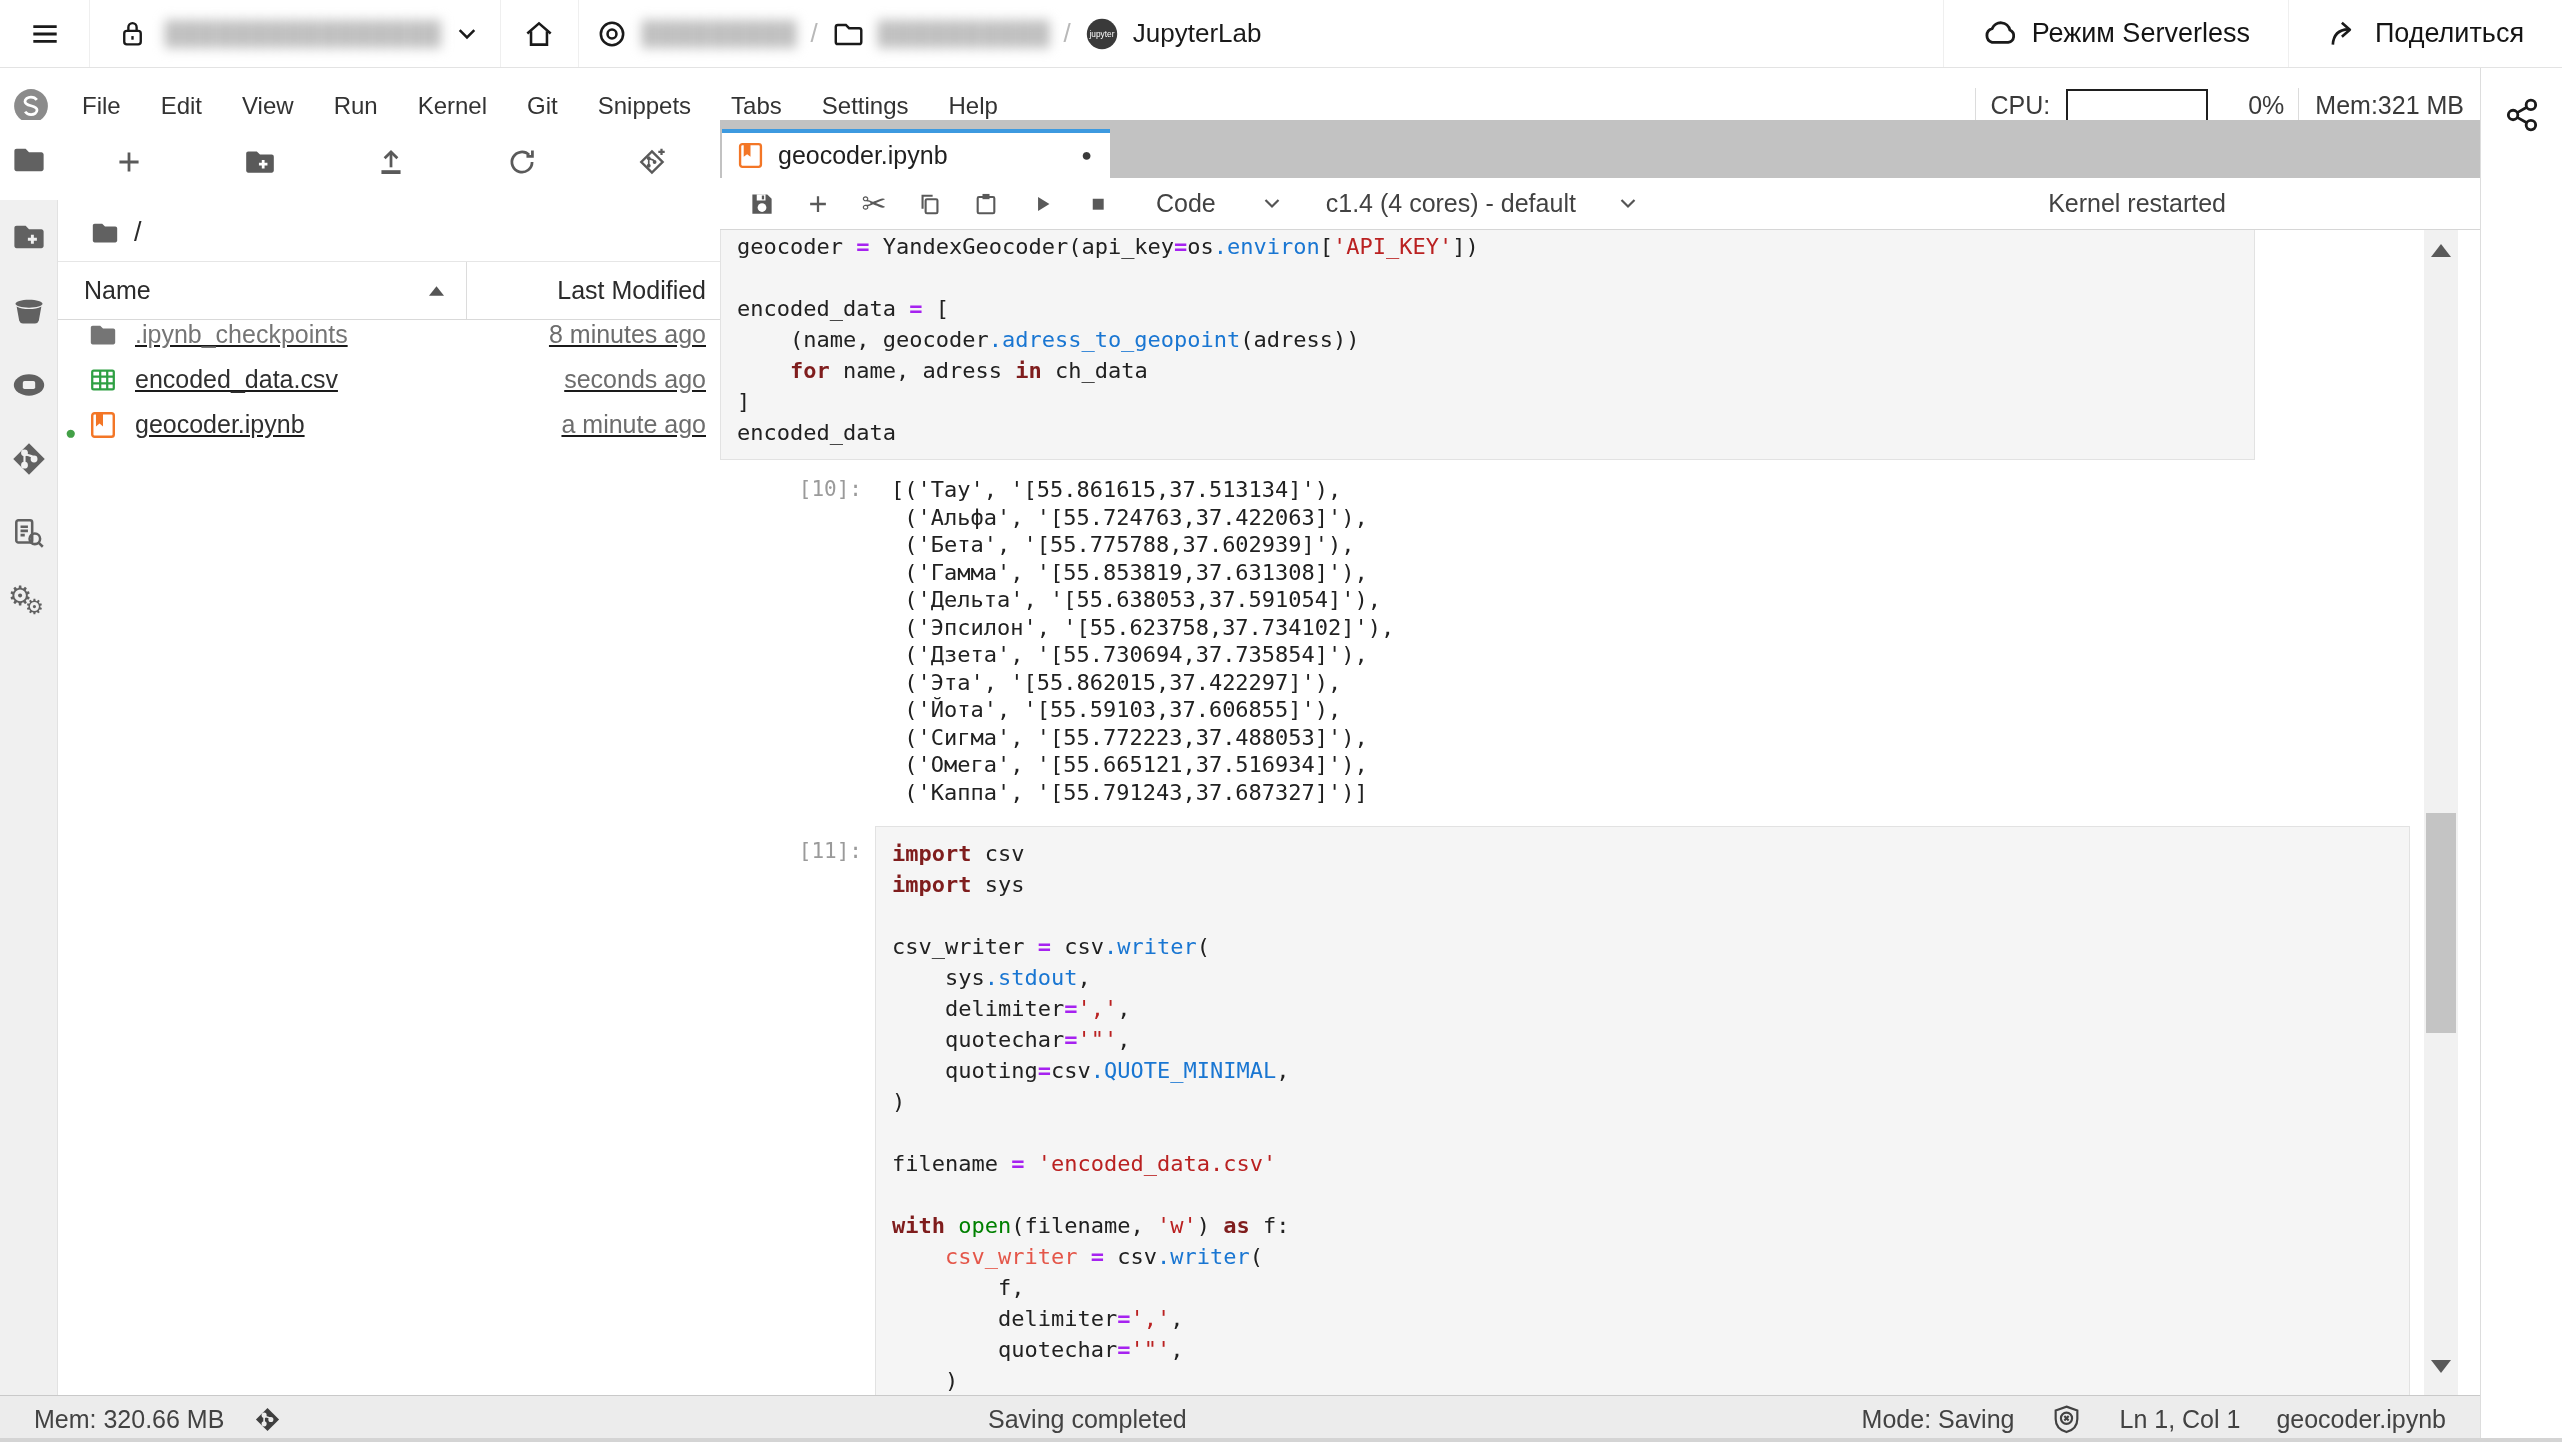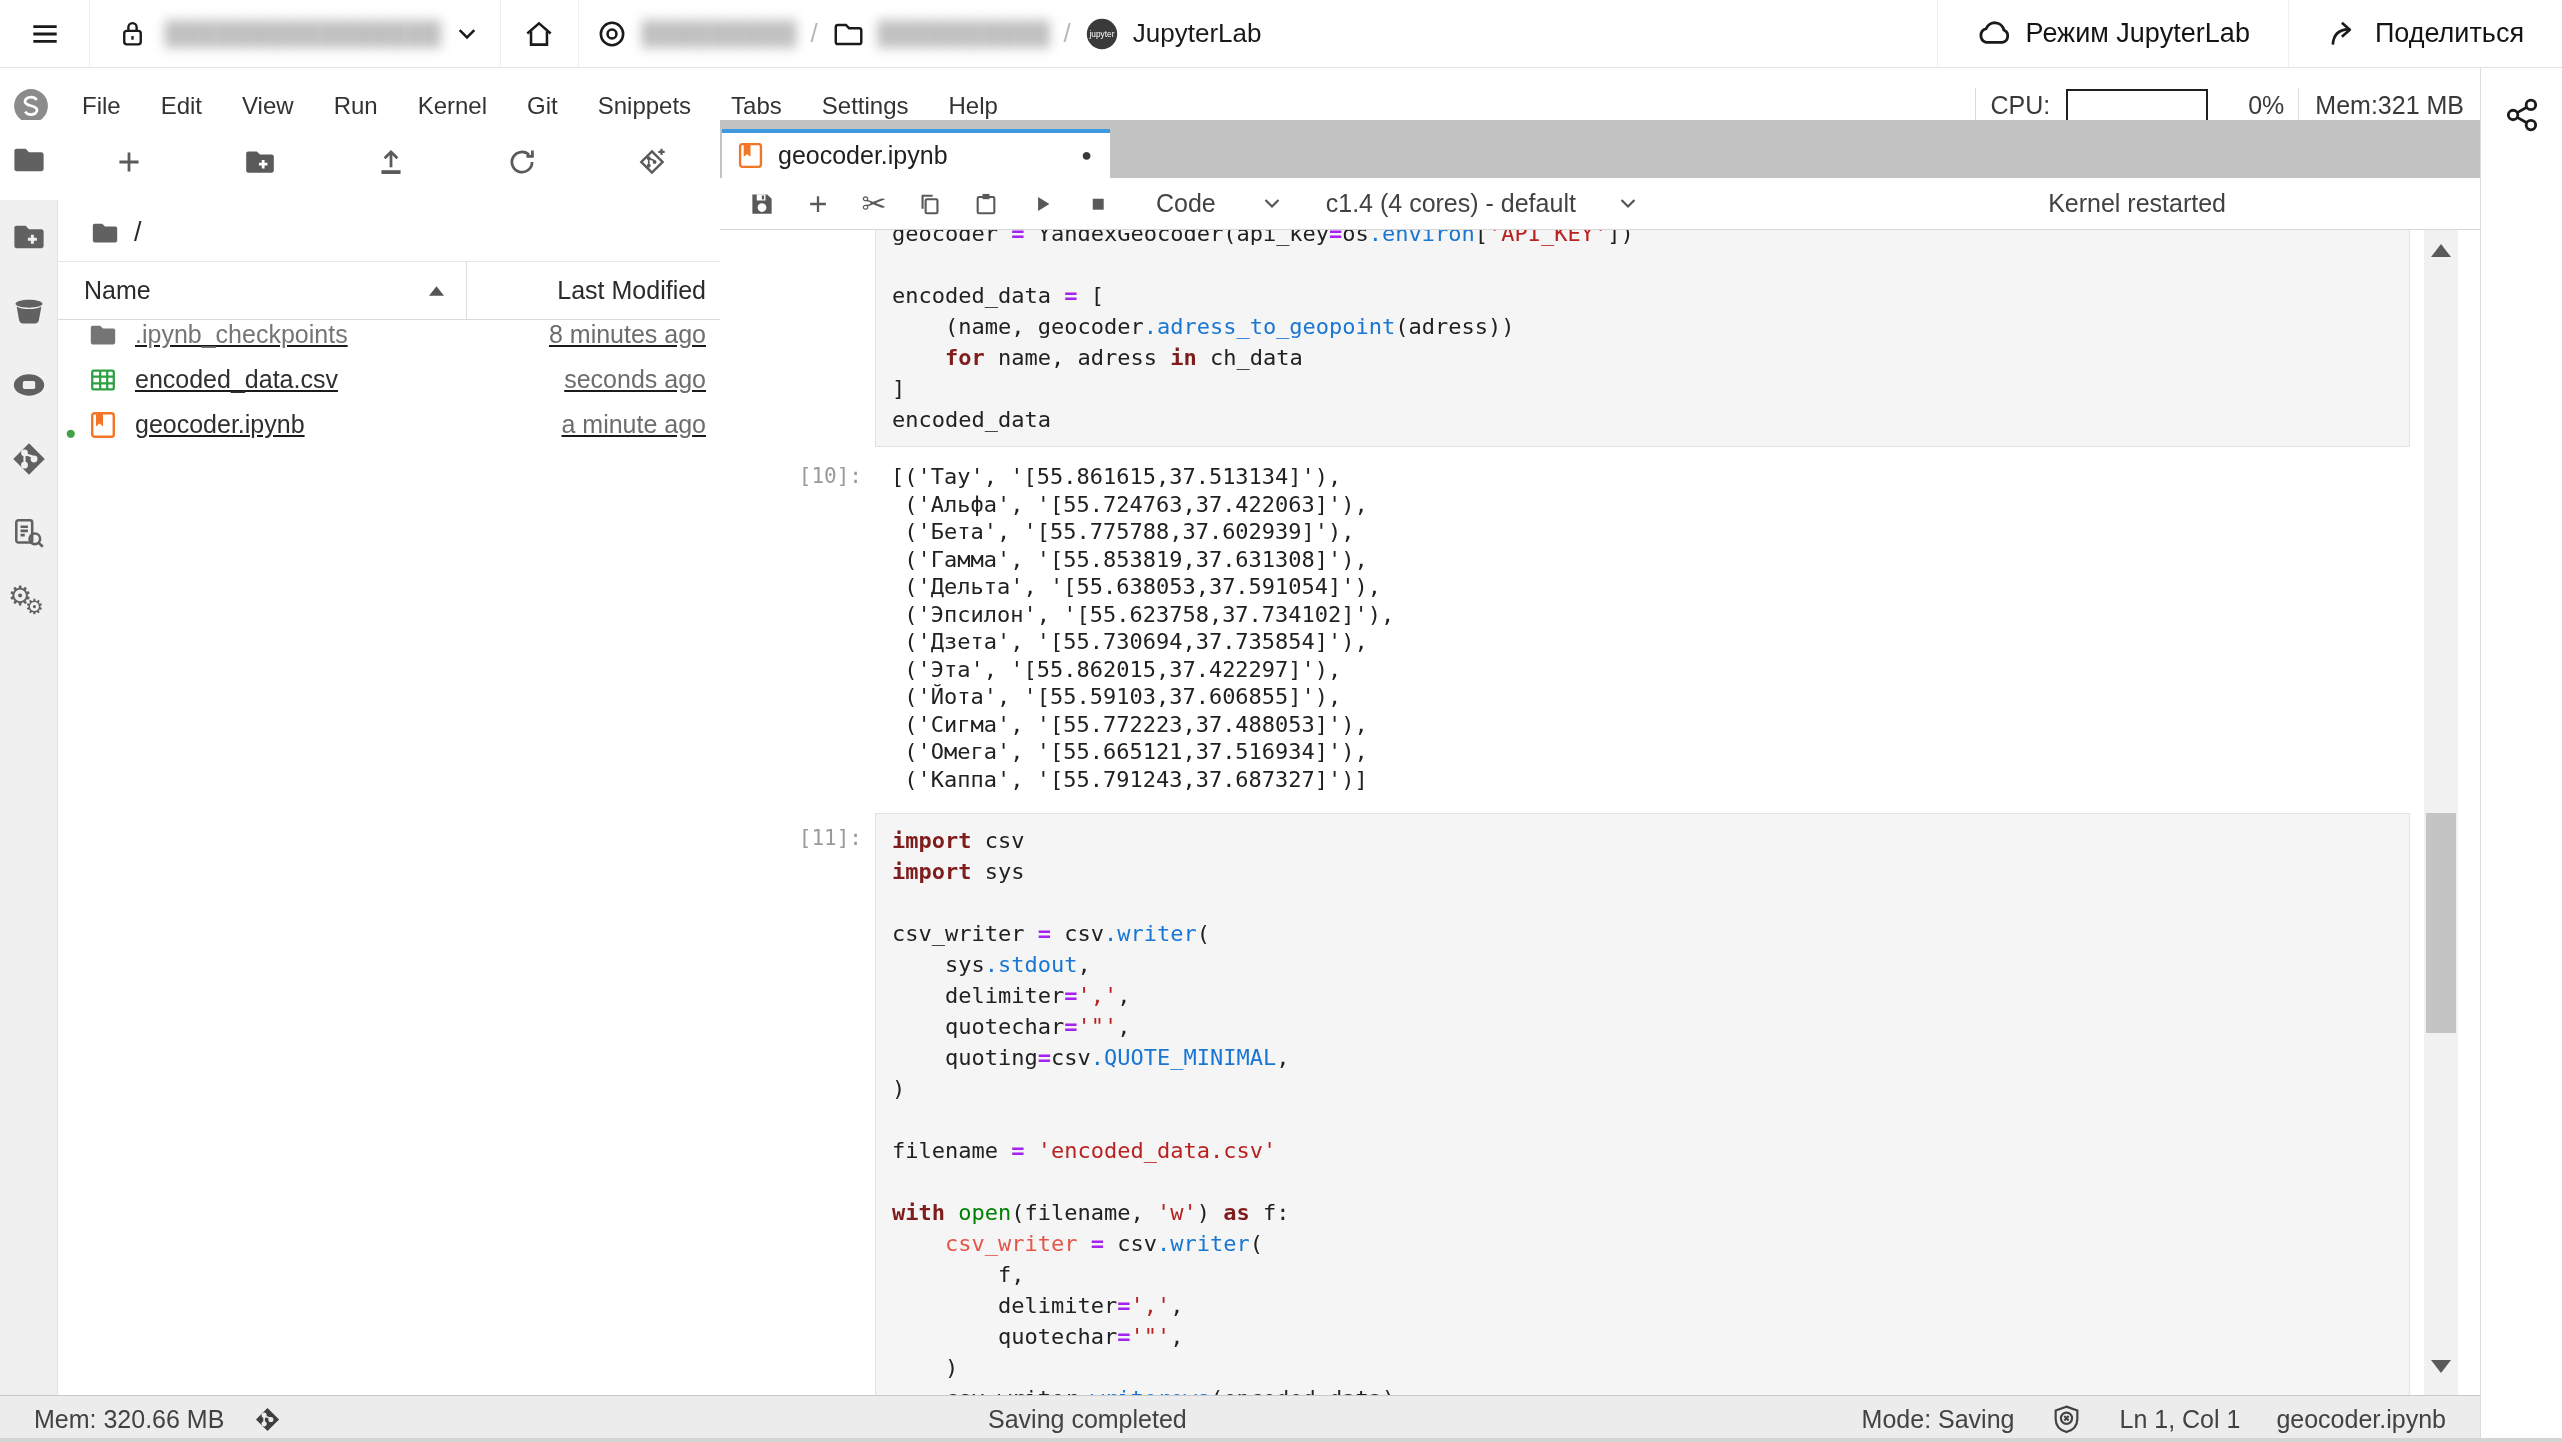--- a/index.html
+++ b/index.html
@@ -73,21 +73,21 @@
     display:flex; align-items:center; padding-left:26px; }
   .nbt-btn { background:none; border:0; cursor:pointer; margin-right:24px; width:32px; height:32px;
     display:flex; align-items:center; justify-content:center; }
   .scissors { font-size:30px; color:#595959; line-height:1; }
   .celltype { margin-left:18px; font-size:25px; color:#424242; display:flex; align-items:center; gap:48px; cursor:pointer; }
   .kernelsel { margin-left:46px; font-size:25px; color:#424242; display:flex; align-items:center; gap:44px; cursor:pointer; }
   .kernel-status { margin-left:auto; margin-right:254px; font-size:25px; color:#424242; }
 
   .nbarea { position:absolute; left:0; top:110px; width:1760px; height:1165px; overflow:hidden; background:#fff; }
   .nb-row { display:flex; margin-top:14px; }
-  .nb-row.first { margin-top:-24px; }
+  .nb-row.first { margin-top:-24px;flex-direction:column; }
   .nb-row.cell2 { margin-top:20px; }
   .nb-prompt { width:155px; flex:none; text-align:right; padding:13px 13px 0 0;
     font-family:"DejaVu Sans Mono", monospace; font-size:21px; color:#9a9a9a; }
   .nb-row.output .nb-prompt { padding-top:3px; }
   .nb-cell { width:1535px; background:#f5f5f5; border:1px solid #e2e2e2; padding:11px 16px;
     font-family:"DejaVu Sans Mono", monospace; font-size:22px; line-height:31px;
     white-space:pre; color:#212121; cursor:text; }
   .nb-out { width:1535px; padding:2px 16px 0; font-family:"DejaVu Sans Mono", monospace;
     font-size:22px; line-height:27.5px; white-space:pre; color:#212121; }
   .cl { height:31px; }
@@ -165,21 +165,21 @@
         <circle cx="16" cy="16" r="13.5" fill="#3a3a3a"></circle>
         <text x="16" y="18.8" font-size="7.4" fill="#fff" text-anchor="middle" font-family="Liberation Sans, sans-serif">jupyter</text>
       </svg>
     <span class="tb-title">JupyterLab</span>
   </div>
   <div class="tb-right">
     <button class="tb-action">
       <svg width="36" height="36" viewBox="0 0 32 32">
           <path fill="none" stroke="#1a1a1a" stroke-width="2.5" d="M9 23.5h14.3a5.8 5.8 0 0 0 1.5-11A8.3 8.3 0 0 0 9 11.2a6.4 6.4 0 0 0 0 12.3z"></path>
         </svg>
-      <span>Режим JupyterLab</span>
+      <span>Режим Serverless</span>
     </button>
     <button class="tb-action">
       <svg width="34" height="34" viewBox="0 0 32 32">
           <g fill="none" stroke="#1a1a1a" stroke-width="2.5" stroke-linejoin="round">
             <path d="M5.5 26c.6-9.5 5.5-14 14.5-14.3"></path>
             <path d="M14 5.5l7.5 6.5L14 18.5"></path>
           </g>
         </svg>
       <span>Поделиться</span>
     </button>

